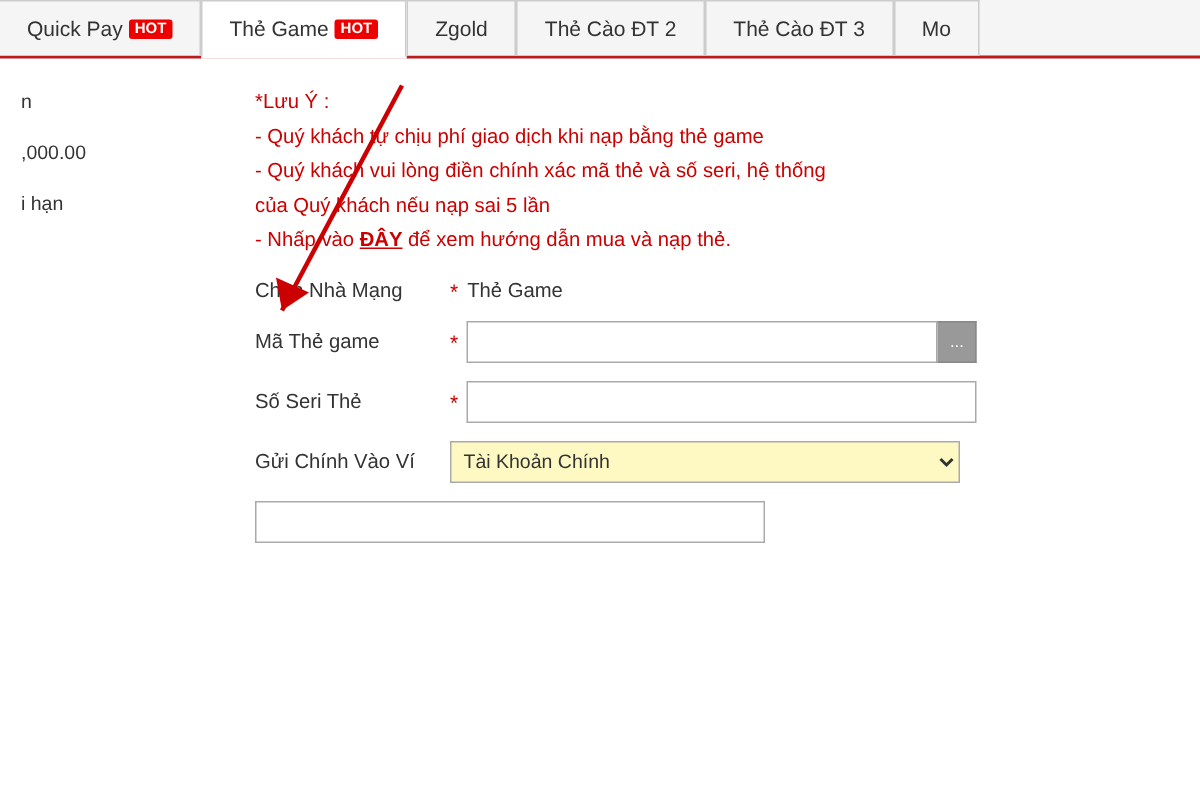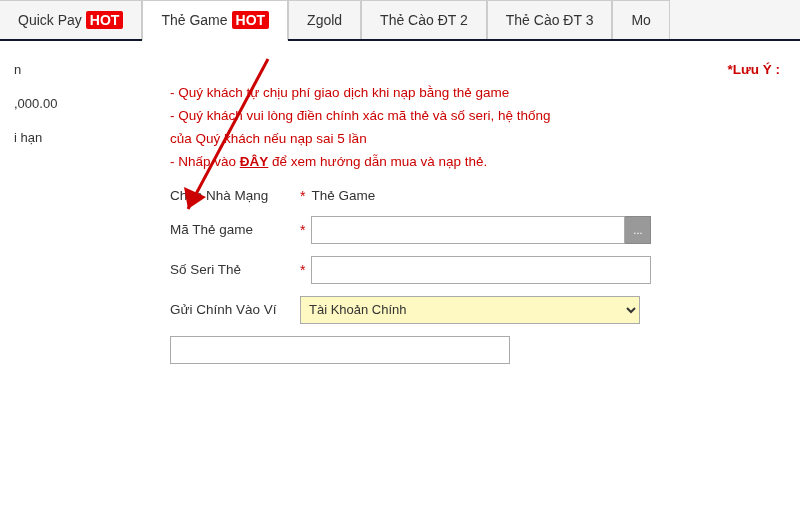--- a/index.html
+++ b/index.html
@@ -6,21 +6,21 @@
     body {
       font-family: Arial, sans-serif;
       font-size: 14px;
       background: #fff;
       color: #333;
     }
 
     
     .tab-bar {
       display: flex;
-      border-bottom: 2px solid #0f172a;
+      border-bottom: 2px solid #b91c1c;
       background: #f5f5f5;
     }
     .tab {
       padding: 10px 18px;
       cursor: pointer;
       border: 1px solid #ccc;
       border-bottom: none;
       background: #f5f5f5;
       color: #333;
       font-size: 14px;
@@ -34,21 +34,21 @@
     }
     .tab.active {
       background: #fff;
       border-bottom: 2px solid #fff;
       margin-bottom: -2px;
       z-index: 1;
     }
     .tab .hot-badge {
       background: #e00;
       color: #fff;
-      font-size: 14px;
+      font-size: 10px;
       font-weight: bold;
       padding: 1px 4px;
       border-radius: 2px;
     }
 
     
     .main-layout {
       display: flex;
       padding: 10px 0;
     }
@@ -76,22 +76,21 @@
     }
 
     
     .notice {
       color: #cc0000;
       font-size: 13.5px;
       line-height: 1.7;
       margin-bottom: 14px;
     }
     .notice .notice-title {
-      font-weight: bold;
-      text-align: right;
+      font-weight: normal;
     }
     .notice .link {
       color: #cc0000;
       font-weight: bold;
       text-decoration: underline;
       cursor: pointer;
       margin-top: 16px;
     }
 
     

